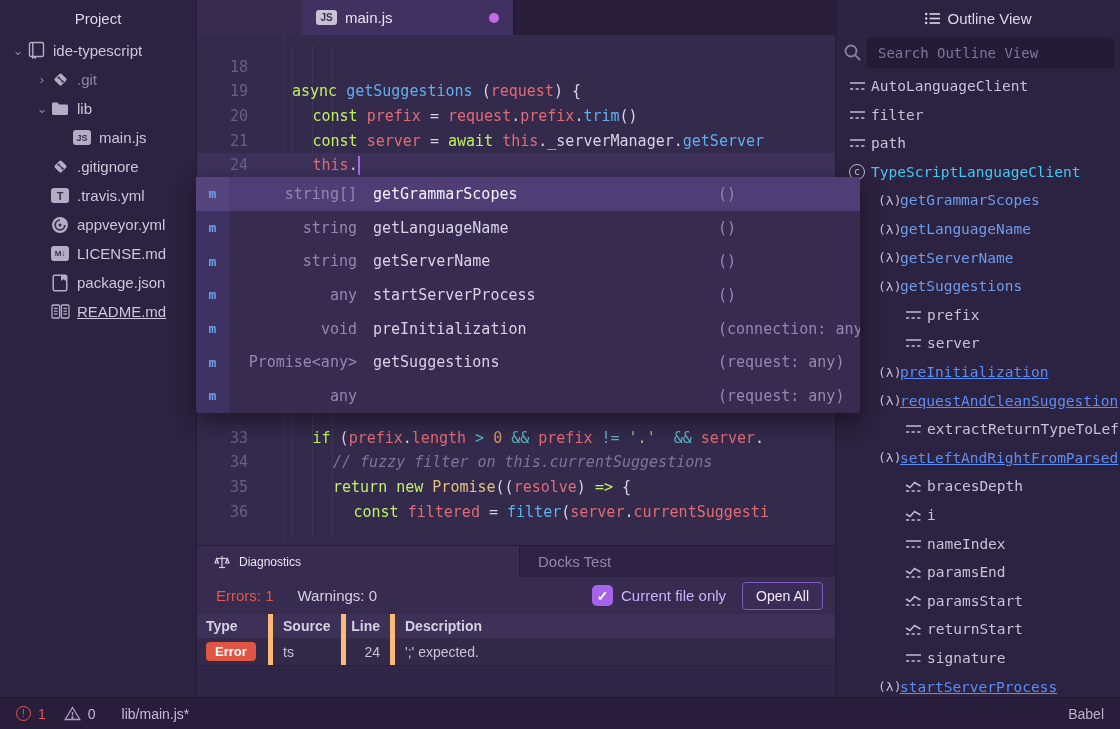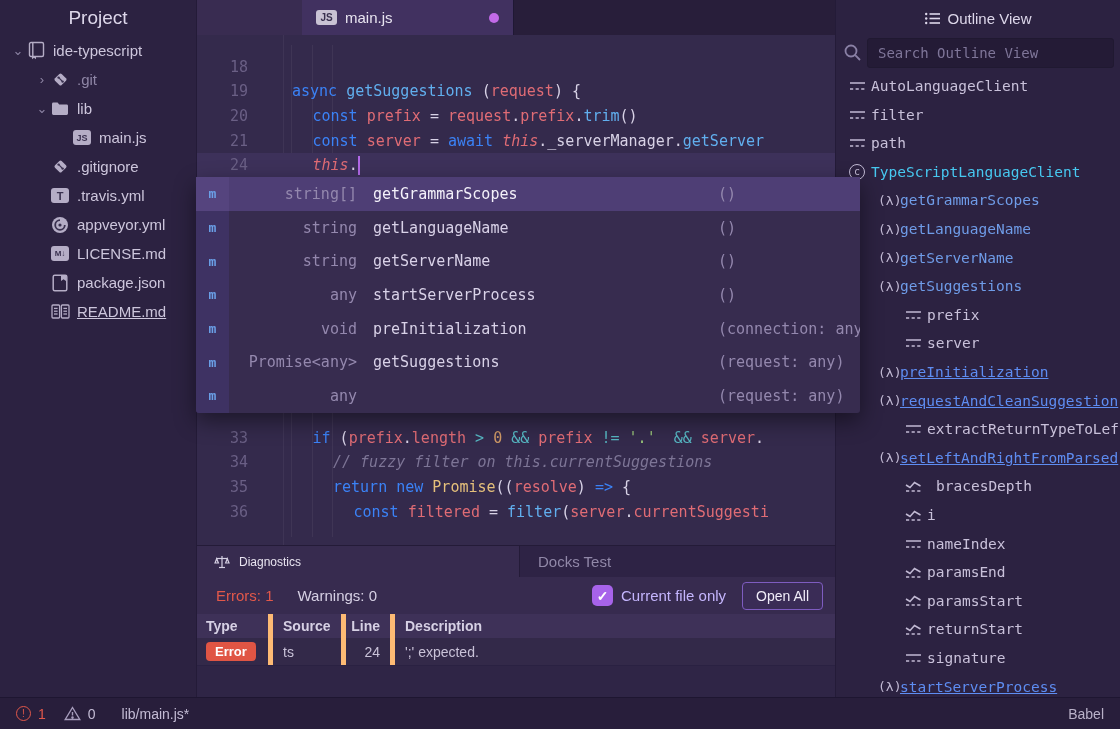--- a/index.html
+++ b/index.html
@@ -4,43 +4,43 @@
 <style>
   html,body{margin:0;padding:0;background:#1d1530;}
   #app{position:relative;width:1120px;height:729px;overflow:hidden;
        font-family:"Liberation Sans",sans-serif;color:#d9d3e6;background:#342a4c;}
   .mono{font-family:"DejaVu Sans Mono",monospace;}
 
   
   #project-panel{position:absolute;left:0;top:0;width:196px;height:697px;
       background:#2c2241;border-right:1px solid #241b38;overflow:hidden;z-index:5;}
   .panel-title{height:36px;display:flex;align-items:center;justify-content:center;
-      font-size:19px;color:#ddd7ea;}
+      font-size:15px;color:#ddd7ea;}
   .tree-row{height:29px;display:flex;align-items:center;font-size:15px;color:#cdc6dc;white-space:nowrap;}
   .tree-row .chev{width:16px;color:#8d84a4;font-size:13px;flex:none;display:flex;align-items:center;justify-content:center;}
   .tree-row .ticon{width:20px;height:20px;margin-right:7px;flex:none;display:flex;align-items:center;justify-content:center;}
   .dim-label{color:#8f86a6;}
 
   
   #editor-pane{position:absolute;left:196px;top:0;width:639px;height:697px;background:#342a4c;overflow:hidden;}
   #tabbar{position:absolute;left:0;top:0;width:639px;height:35px;background:#392c51;}
   #tab-mainjs{position:absolute;left:106px;top:0;width:211px;height:35px;background:#413160;
       display:flex;align-items:center;padding:0 14px;box-sizing:border-box;}
   #tab-dark{position:absolute;left:317px;top:0;width:322px;height:35px;background:#281e3a;border-left:1px solid #1f1834;}
   .js-badge{width:21px;height:15px;background:#c9c2d4;border-radius:3px;color:#39304f;
       font-size:10px;font-weight:bold;display:flex;align-items:center;justify-content:center;margin-right:8px;}
   .mod-dot{width:10px;height:10px;border-radius:50%;background:#c26ae8;margin-left:auto;}
   #gutter-line{position:absolute;left:87px;top:35px;bottom:152px;width:1px;background:rgba(255,255,255,0.05);}
   .iguide{position:absolute;top:45px;bottom:160px;width:1px;background:rgba(255,255,255,0.055);}
   .code-line{position:absolute;left:0;width:639px;height:25px;display:flex;align-items:center;}
   .code-line.active{background:#3d315a;}
   .lnum{position:absolute;left:0;width:52px;text-align:right;font-size:15px;color:#6a5f85;}
   .ltext{position:absolute;font-size:15px;white-space:pre;}
-  .tk-kw{color:#3b82f6;} .tk-fn{color:#61afef;} .tk-vr{color:#e06c75;}
-  .tk-vi{color:#e06c75;font-style:italic;} .tk-op{color:#56b6c2;} .tk-num{color:#d19a66;}
+  .tk-kw{color:#bef264;} .tk-fn{color:#61afef;} .tk-vr{color:#e06c75;}
+  .tk-vi{color:#e06c75;} .tk-op{color:#56b6c2;} .tk-num{color:#d19a66;}
   .tk-st{color:#98c379;} .tk-cl{color:#e5c07b;} .tk-cm{color:#7d7596;font-style:italic;}
   .tk-pl{color:#d8d2e6;}
   .cursor{display:inline-block;width:2px;height:19px;background:#b269e8;vertical-align:middle;}
 
   
   #popup{position:absolute;left:196px;top:177px;width:664px;height:236px;background:#372c4f;
       z-index:40;box-shadow:0 8px 22px rgba(0,0,0,0.45);overflow:hidden;border-radius:0 0 3px 3px;}
   .pop-row{position:relative;height:33.7px;display:flex;align-items:center;overflow:hidden;}
   .pop-row.sel{background:#4e3e75;}
   .pop-strip{position:absolute;left:0;top:0;width:33px;height:100%;background:#3e3263;
@@ -458,21 +458,21 @@
               <line x1="1" y1="3" x2="16" y2="3"></line>
               <line x1="1" y1="9" x2="16" y2="9" stroke-dasharray="3.2 2.4"></line>
             </svg>
           </span>
           <span class="oc-gray">extractReturnTypeToLef</span>
         </div>
         <div class="out-row" style="left: 42px; top: 443.8px;">
           <span class="out-icon">(λ)</span>
           <span class="oc-blueu">setLeftAndRightFromParsed</span>
         </div>
-        <div class="out-row" style="left: 69px; top: 472.4px; gap: 9px;">
+        <div class="out-row" style="left: 69px; top: 472.4px;">
           <span class="out-icon">
             <svg width="17" height="13" viewBox="0 0 17 13" stroke="#c2bad4" stroke-width="1.5" fill="none">
               <path d="M1 5 L5 7.5 L9.5 2.5 L15.5 6"></path>
               <line x1="1" y1="11" x2="16" y2="11" stroke-dasharray="3.2 2.4"></line>
             </svg>
           </span>
           <span class="oc-gray">bracesDepth</span>
         </div>
         <div class="out-row" style="left: 69px; top: 501px;">
           <span class="out-icon">

